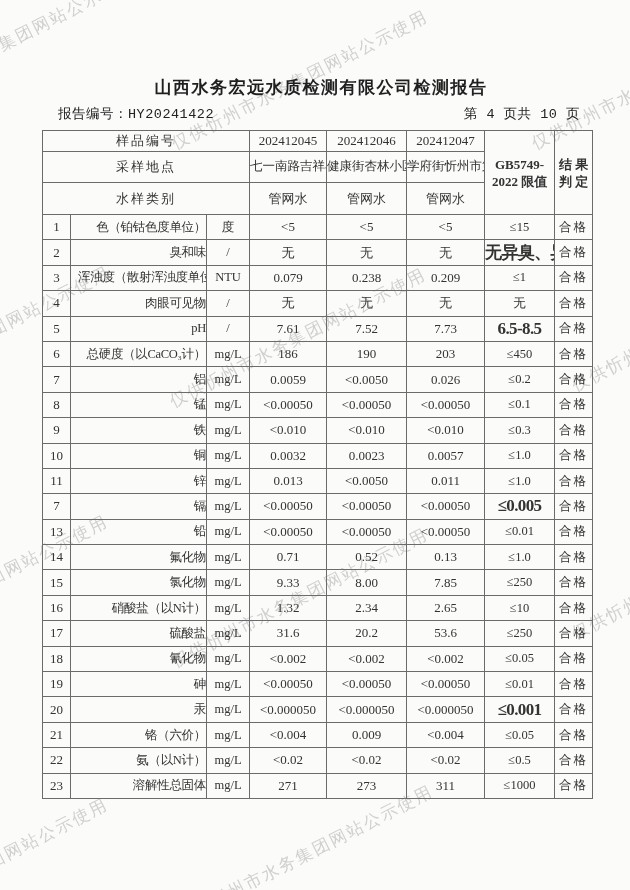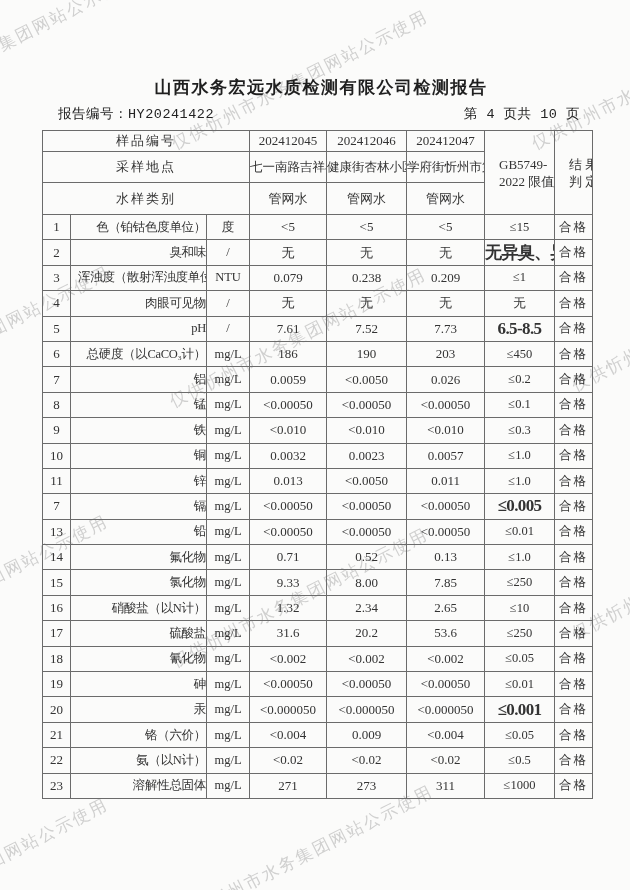--- a/index.html
+++ b/index.html
@@ -31,27 +31,27 @@
   table.report{
     position:absolute;top:130px;left:42px;width:550px;
     border-collapse:collapse;table-layout:fixed;
     font-size:13px;color:#333;background:transparent;
   }
   table.report td{
     border:1px solid #6b6b6b;text-align:center;vertical-align:middle;
     padding:0;background:transparent;overflow:hidden;white-space:nowrap;
   }
   thead tr.hr1{height:21px;}
-  thead tr.hr2{height:31px;}
+  thead tr.hr2{height:31px;font-family:Liberation Mono, monospace;}
   thead tr.hr3{height:32px;}
   tbody tr{height:25.4px;}
   td.head-label{letter-spacing:2px;}
   td.loc{font-size:12.5px;line-height:15px;white-space:normal;padding:0 3px;}
   td.two-line{line-height:15px;}
-  td.two-line div{margin:2px 14px;}
+  td.two-line div{margin:2px 4px;font-weight:bold;}
   tbody td.c1{text-align:right;padding-left:7px;font-size:12.5px;letter-spacing:-0.3px;}
   tbody td.c2{font-size:12.5px;}
   tbody td.c6{font-size:12.5px;text-align:center;}
   tbody td.c6.tight{font-size:17px;letter-spacing:-0.6px;font-weight:bold;}
   tbody td.c7{font-size:12.5px;letter-spacing:2px;}
 </style>
 </head>
 <body>
 
 <div class="page">

